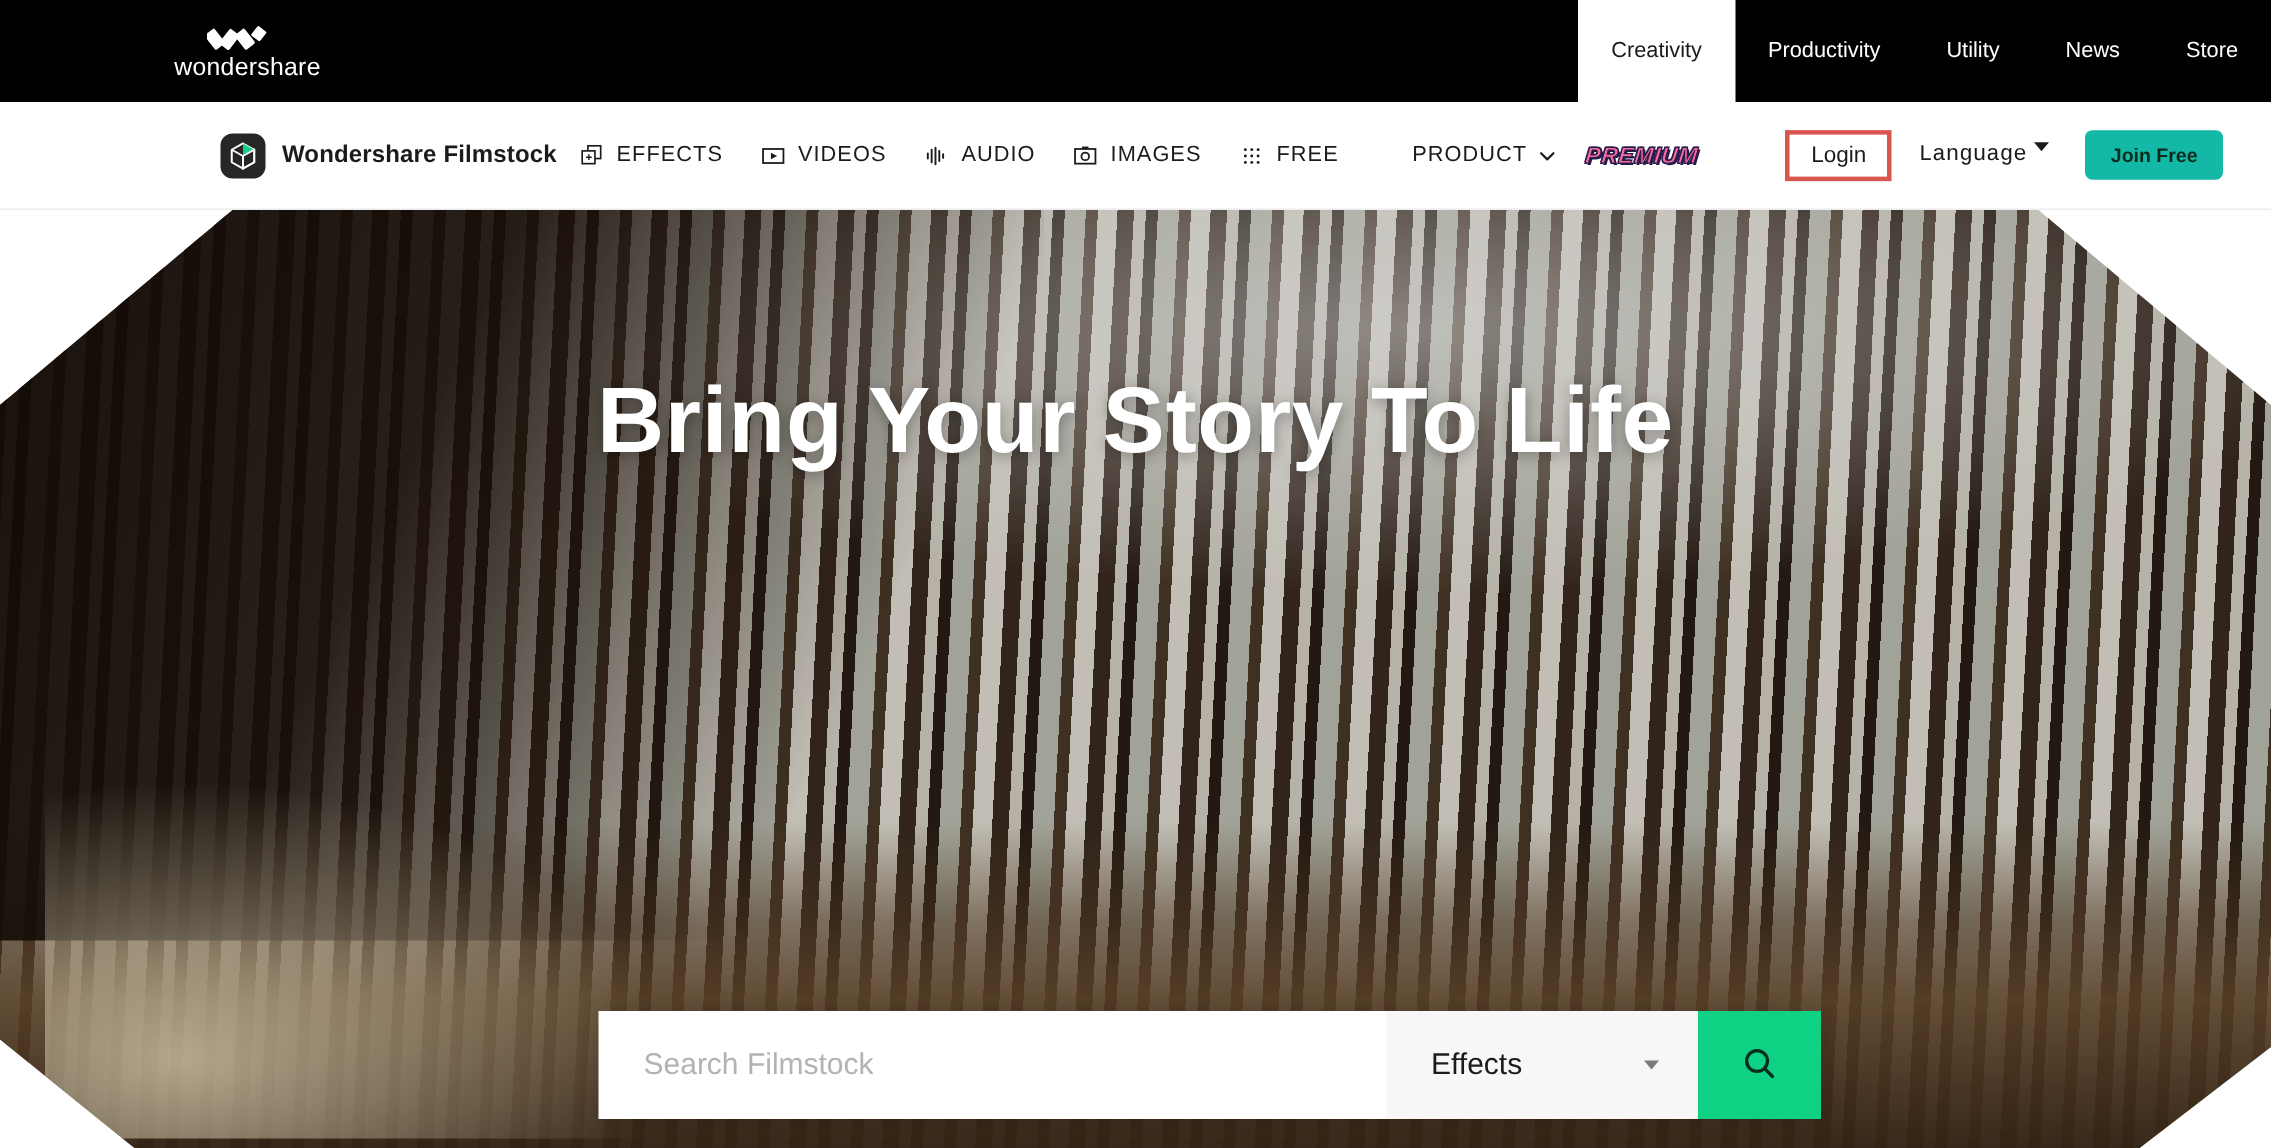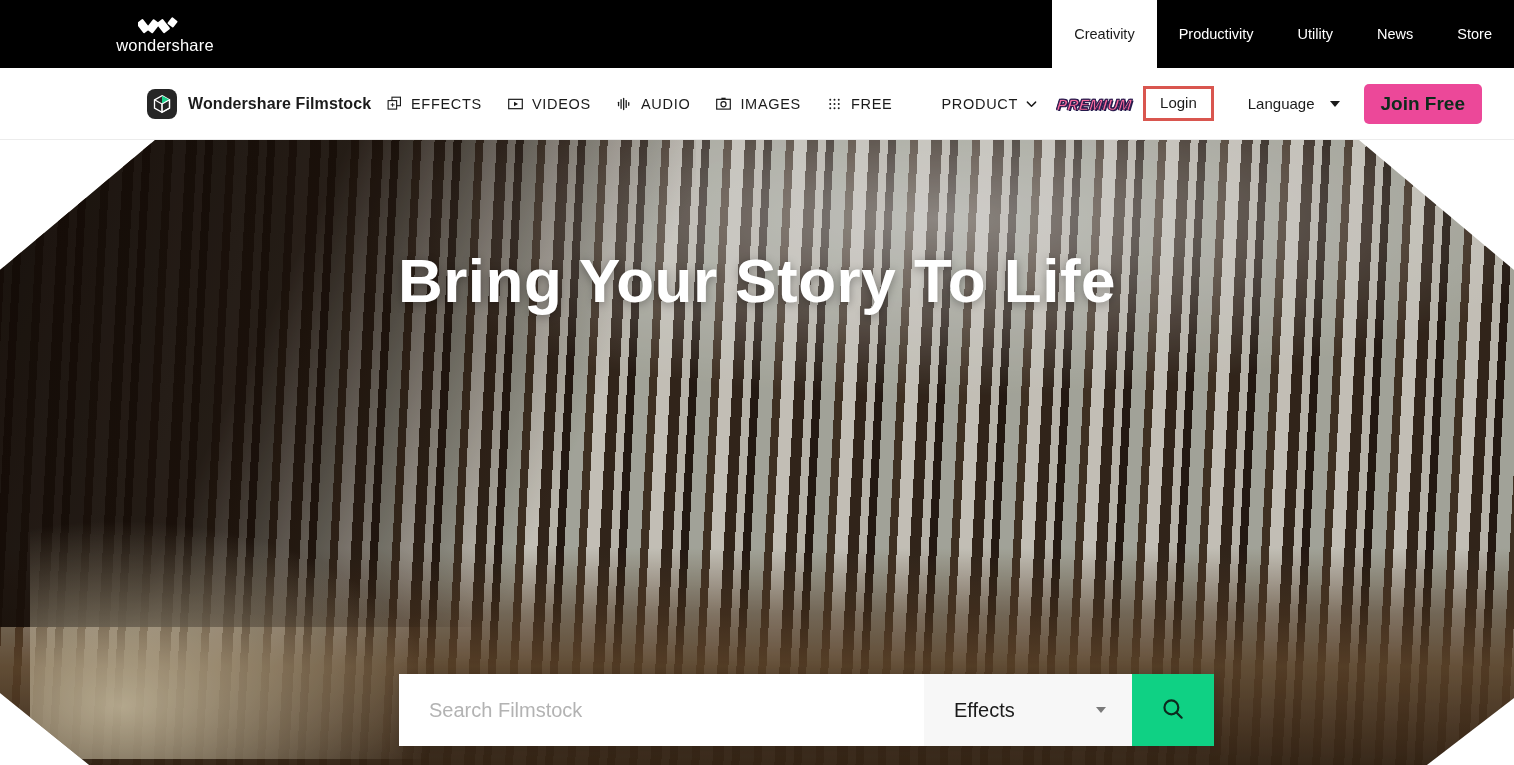--- a/index.html
+++ b/index.html
@@ -88,34 +88,34 @@
     transform: skewX(-6deg);
   }
 
   .rightnav {
     position: absolute; right: 32px; top: 50%; transform: translateY(-50%);
     display: flex; align-items: center; gap: 0;
   }
   .login-btn {
     font-size: 15px; color: #1b1b1b; cursor: pointer;
     border: 3px solid #d9564f; background: #fff;
-    padding: 6px 14px; line-height: 1.1; margin-right: 28px;
+    padding: 6px 14px; line-height: 1.1; margin-right: 12px;
   }
   .lang-btn {
-    display: flex; align-items: center; gap: 15px;
+    display: flex; align-items: flex-start; gap: 5px;
     font-size: 15px; color: #1b1b1b; cursor: pointer;
-    padding: 6px 6px; margin-right: 18px; white-space: nowrap;
+    padding: 6px 6px; margin-right: 18px; white-space: nowrap; font-family: Liberation Mono, monospace;
   }
   .caret-down {
     width: 0; height: 0; border-left: 5.5px solid transparent;
     border-right: 5.5px solid transparent; border-top: 6.5px solid #1b1b1b;
   }
   .join-btn {
-    background: #ec4899; color: #0d2b1c;
-    font-size: 19px; font-weight: bold; border: none; border-radius: 5px;
+    background: #14b8a6; color: #0d2b1c;
+    font-size: 13px; font-weight: bold; border: none; border-radius: 5px;
     padding: 9px 17px; cursor: pointer; white-space: nowrap;
     font-family: "Liberation Sans", sans-serif;
   }
 
   
   .hero {
     position: absolute; top: 140px; left: 0;
     width: 1514px; height: 658px;
     overflow: hidden; background: #ffffff;
   }

